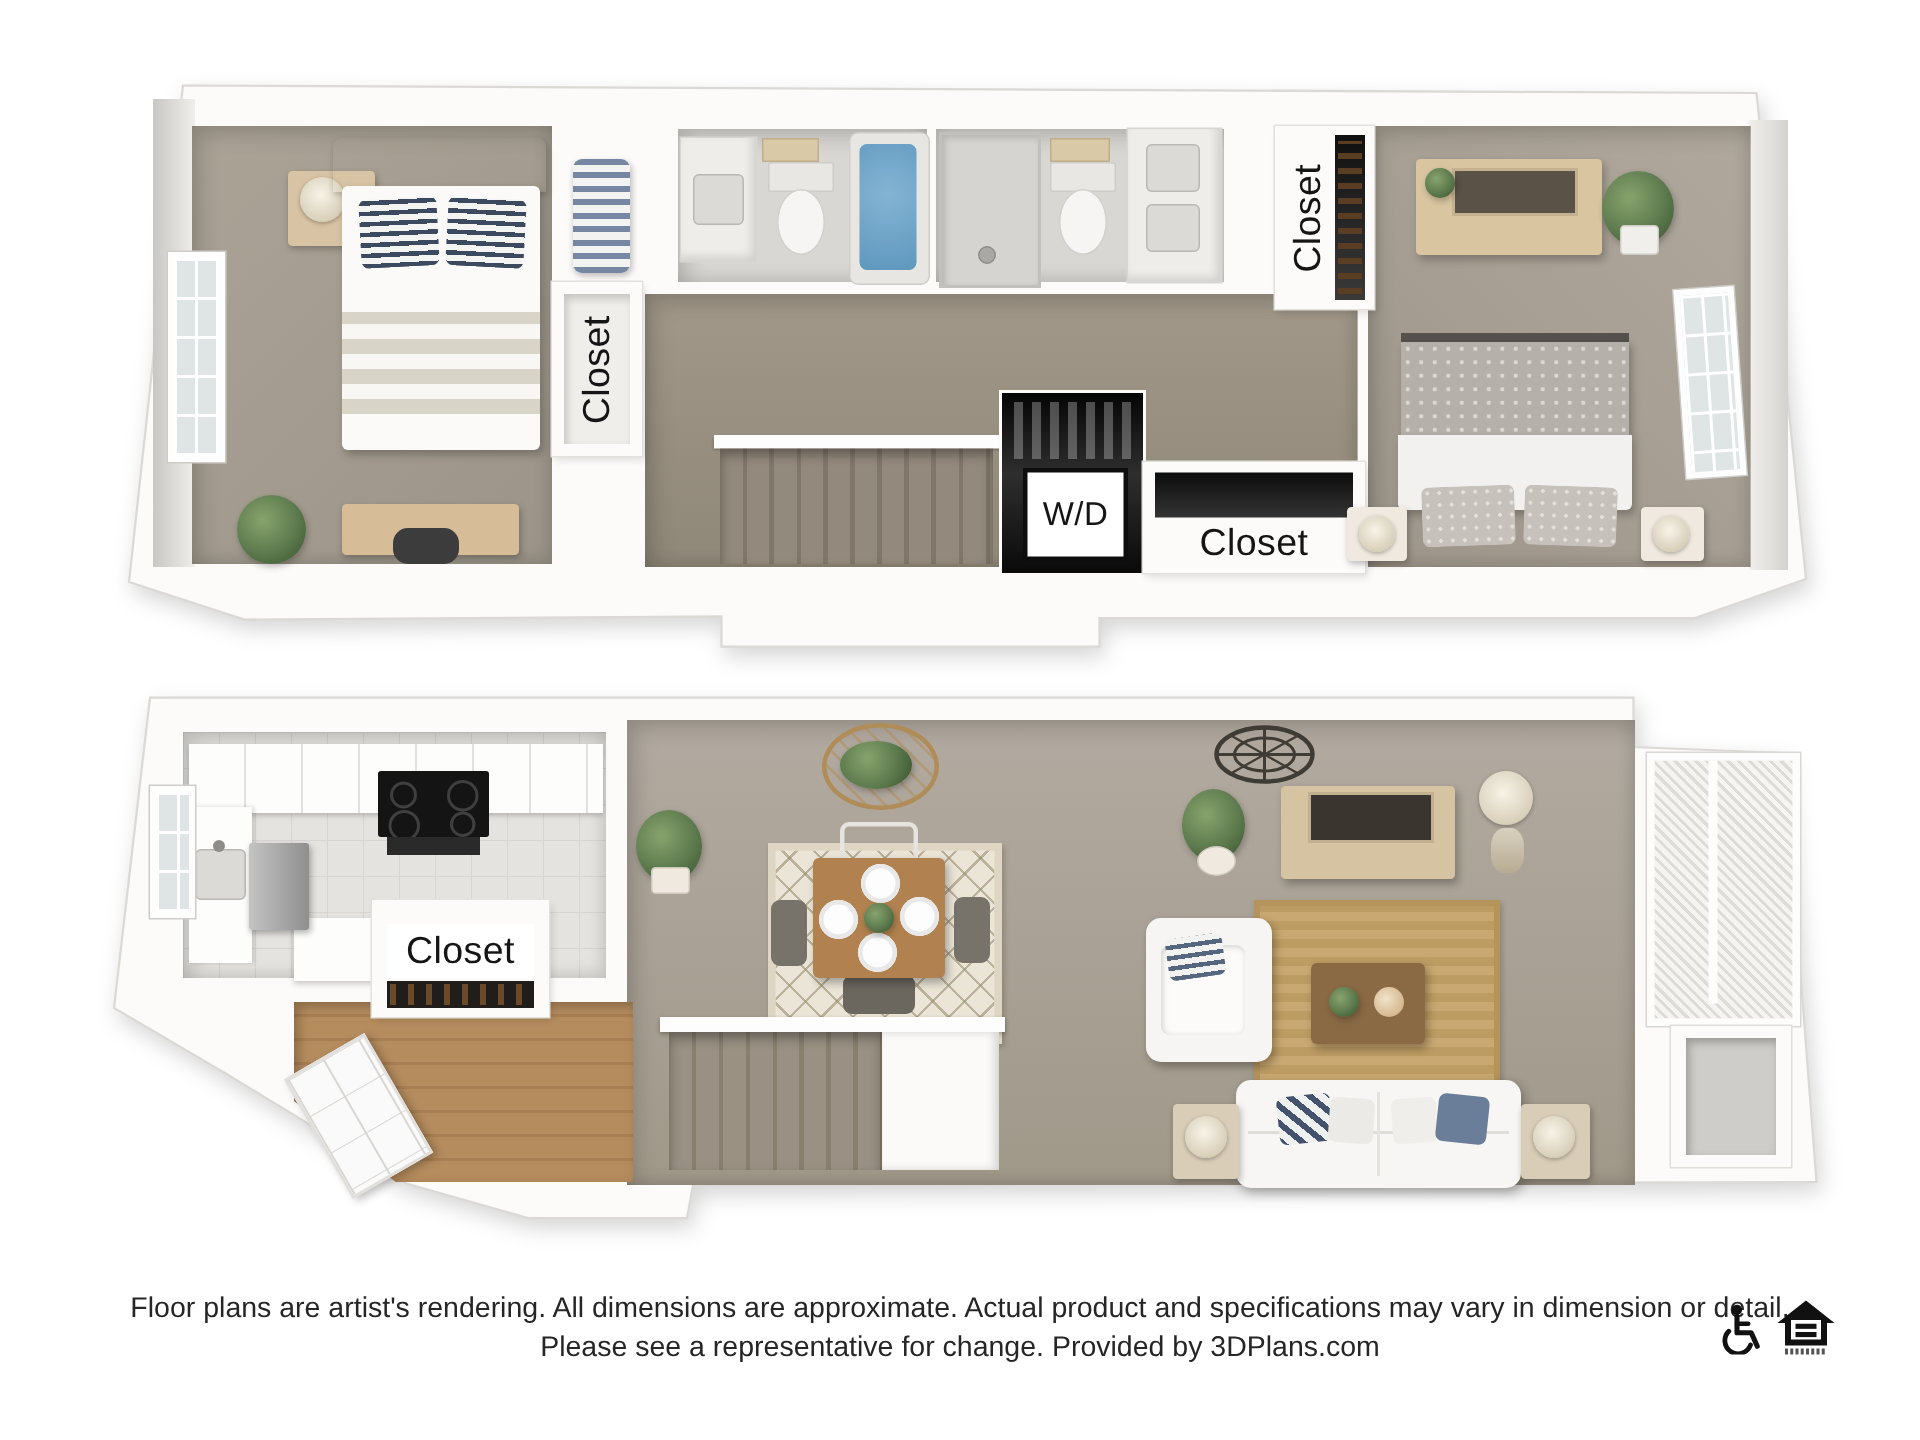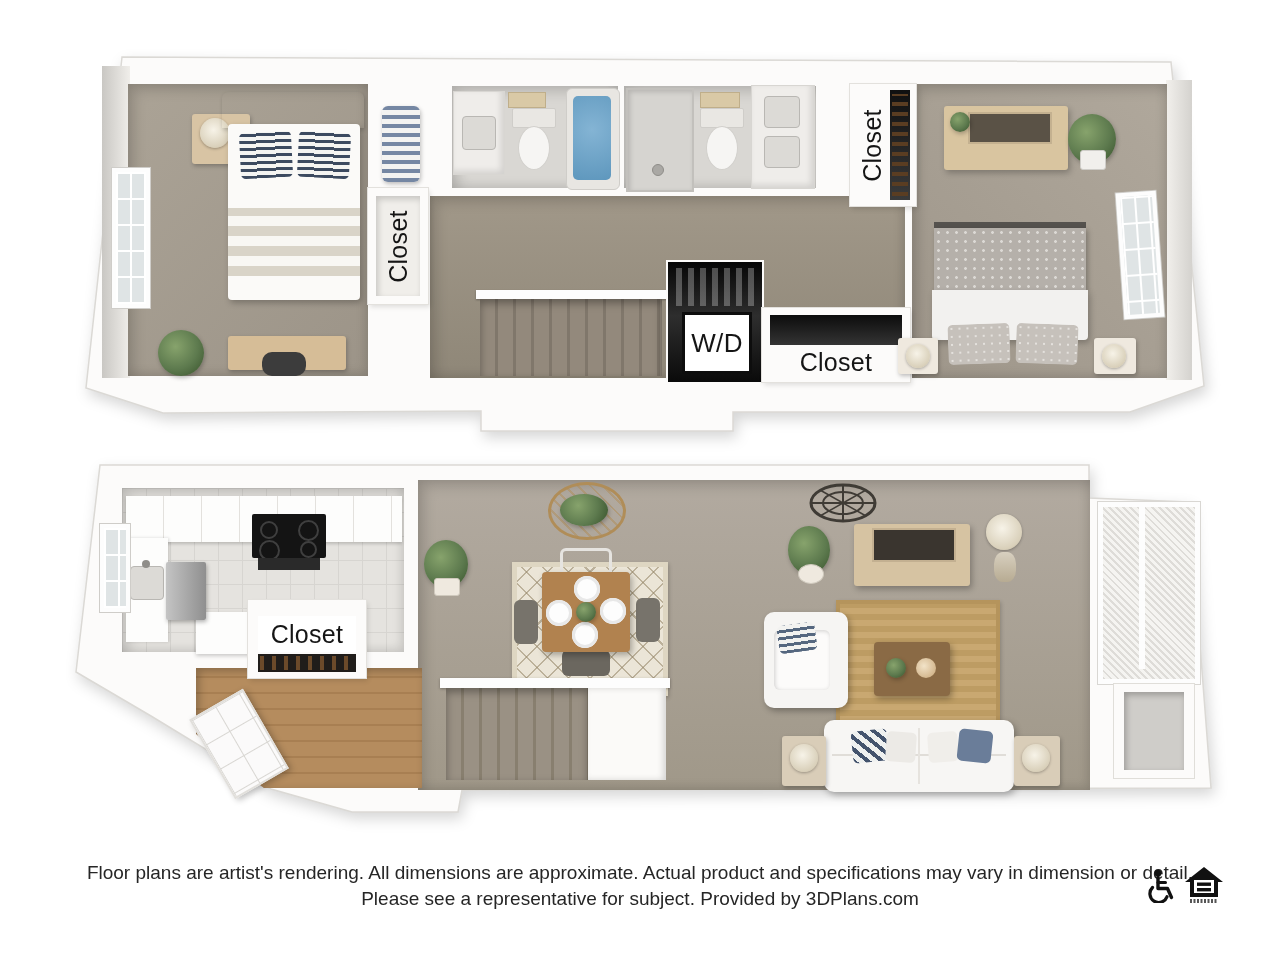--- a/index.html
+++ b/index.html
@@ -84,21 +84,21 @@
     <div class="abs vanity" style="left:752px;top:86px;width:62px;height:102px"></div>
     <div class="abs sinkin" style="left:764px;top:96px;width:34px;height:30px"></div>
     <div class="abs sinkin" style="left:764px;top:136px;width:34px;height:30px"></div>
 
     <div class="abs" style="left:476px;top:290px;width:192px;height:9px;background:#fdfdfd;box-shadow:0 1px 2px rgba(0,0,0,.3)"></div>
     <div class="abs" style="left:480px;top:299px;width:182px;height:77px;background:repeating-linear-gradient(90deg,#93897c 0 15px,#80776b 15px 18px);box-shadow:inset 0 4px 8px rgba(0,0,0,.35)"></div>
 
     <div class="abs" style="left:668px;top:262px;width:94px;height:120px;background:linear-gradient(180deg,#050505,#2e2e2e 45%,#0a0a0a);box-shadow:0 0 0 2px #fcfbfa">
       <div class="abs" style="left:8px;top:6px;width:78px;height:38px;background:repeating-linear-gradient(90deg,rgba(255,255,255,.28) 0 6px,transparent 6px 12px)"></div>
       <div class="abs flex" style="left:14px;top:50px;width:64px;height:56px;background:#ffffff;border:3px solid #0d0d0d">
-        <span class="lbl" style="font-size:26px">W/D</span>
+        <span class="lbl" style="font-size:22px">W/D</span>
       </div>
     </div>
 
     <div class="abs whitebox" style="left:762px;top:308px;width:148px;height:74px">
       <div class="abs darkin" style="left:8px;top:7px;width:132px;height:30px"></div>
       <div class="abs flex" style="left:0;top:36px;width:148px;height:36px">
         <span class="lbl">Closet</span>
       </div>
     </div>
 
@@ -218,21 +218,21 @@
     <div class="abs" style="left:1098px;top:62px;width:92px;height:172px;border:5px solid #fdfdfd;box-shadow:0 0 0 1px #d9d7d3;background:repeating-linear-gradient(45deg,#dedcd8 0 2px,#f5f4f1 2px 5px),repeating-linear-gradient(-45deg,#dedcd8 0 2px,#f5f4f1 2px 5px)">
       <div class="abs" style="left:36px;top:0;width:6px;height:162px;background:#fdfdfd"></div>
     </div>
     <div class="abs" style="left:1114px;top:244px;width:80px;height:94px;background:#fcfbfa;box-shadow:0 0 0 1px #e0ded9">
       <div class="abs" style="left:10px;top:8px;width:60px;height:78px;background:#cfcdc9;box-shadow:inset 2px 3px 6px rgba(0,0,0,.25)"></div>
     </div>
   </div>
 
   <div class="abs" style="left:0;top:860px;width:1280px">
     <div class="disc">Floor plans are artist's rendering. All dimensions are approximate. Actual product and specifications may vary in dimension or detail.</div>
-    <div class="disc">Please see a representative for subject. Provided by 3DPlans.com</div>
+    <div class="disc">Please see a representative for change. Provided by 3DPlans.com</div>
   </div>
 
   <svg class="abs" style="left:1146px;top:869px" width="34" height="34" viewBox="0 0 34 34">
     <circle cx="12" cy="4.2" r="3.4" fill="#111"></circle>
     <path d="M12 8.5 V19.5 H21.5 L25.5 28.5" fill="none" stroke="#111" stroke-width="3.4" stroke-linecap="round" stroke-linejoin="round"></path>
     <path d="M12 13.5 H19.5" fill="none" stroke="#111" stroke-width="3" stroke-linecap="round"></path>
     <path d="M6.5 18.5 a8.8 8.8 0 1 0 14.5 9.2" fill="none" stroke="#111" stroke-width="3.2" stroke-linecap="round"></path>
   </svg>
 
   <svg class="abs" style="left:1184px;top:866px" width="40" height="42" viewBox="0 0 40 42">

